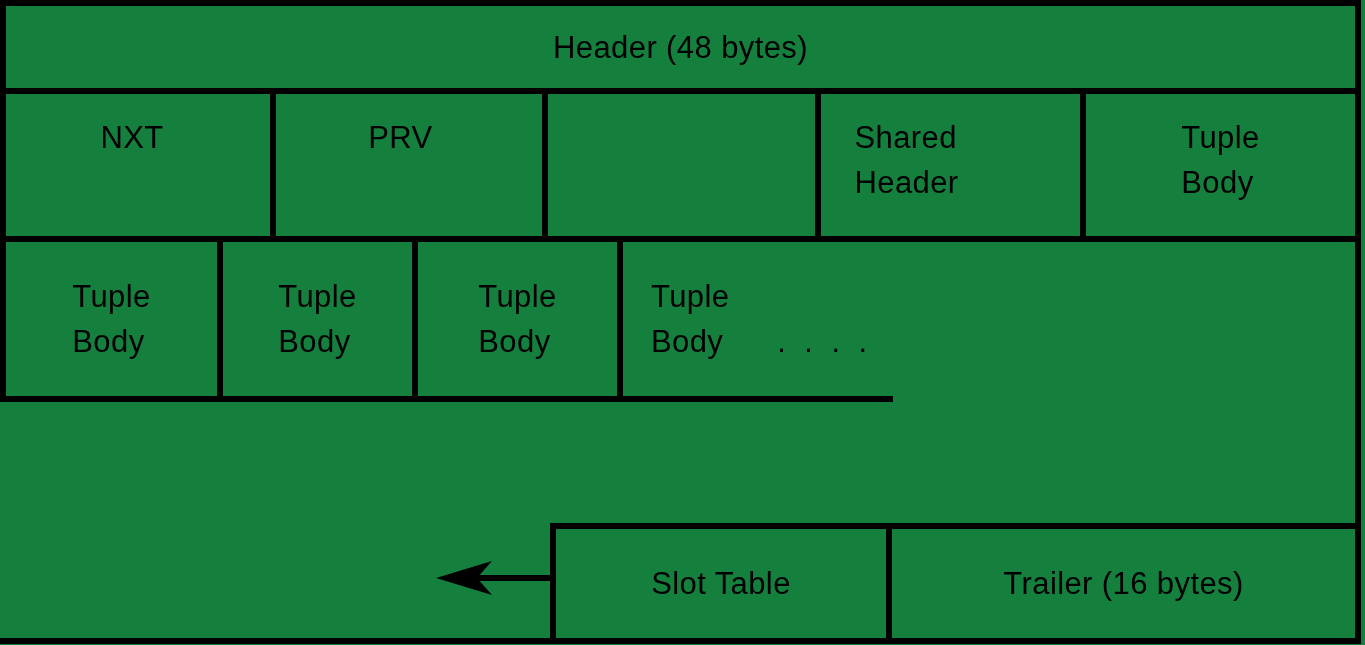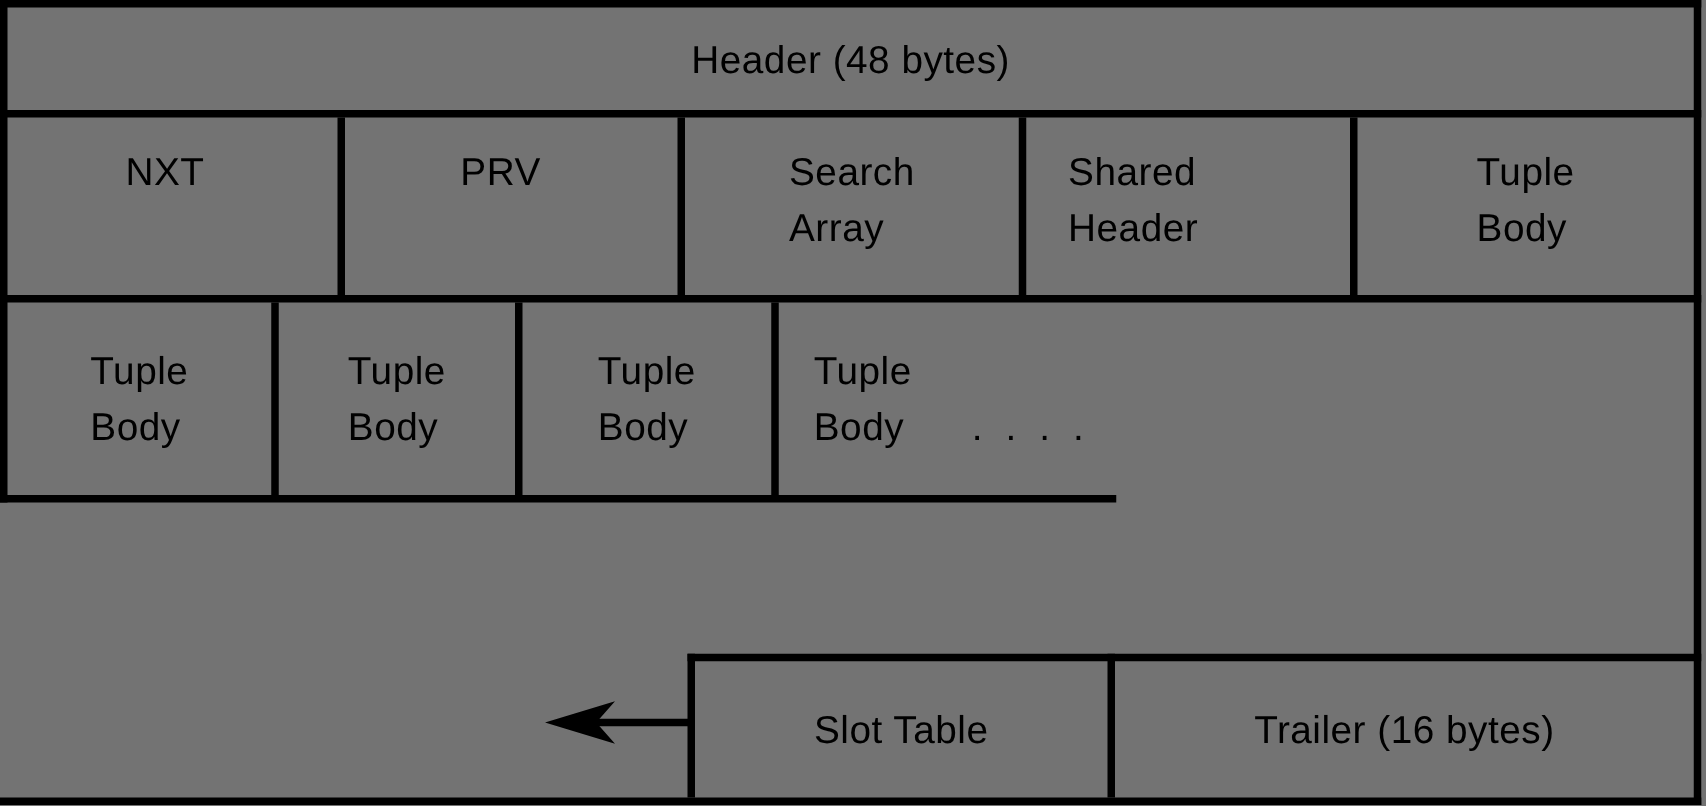--- a/index.html
+++ b/index.html
@@ -1,19 +1,19 @@
 <!DOCTYPE html>
 <html><head>
 <meta charset="utf-8">
 <style>
   html,body{margin:0;padding:0;background:#fff;}
   .canvas{
     position:relative;
     width:1365px;height:645px;
-    background:#737373;
+    background:#15803d;
     font-family:"Liberation Sans",sans-serif;
     color:#000;
     overflow:hidden;
   }
   .line{position:absolute;background:#000000;}
   .cell{position:absolute;display:flex;}
   .label{
     white-space:pre;
     font-size:31px;
     line-height:45px;
@@ -55,24 +55,20 @@
   <div class="cell center-both" style="left:6px;top:6px;width:1349px;height:82px;">
     <span class="label">Header (48 bytes)</span>
   </div>
 
   <div class="cell top-start" style="left:6px;top:94px;width:252px;height:142px;">
     <span class="label">NXT</span>
   </div>
   <div class="cell top-start" style="left:276px;top:94px;width:249px;height:142px;">
     <span class="label">PRV</span>
   </div>
-  <div class="cell top-start" style="left:548px;top:94px;width:267px;height:142px;">
-    <span class="label">Search
-Array</span>
-  </div>
   <div class="cell top-start" style="left:777px;top:94px;width:259px;height:142px;">
     <span class="label">Shared
 Header</span>
   </div>
   <div class="cell top-start" style="left:1086px;top:94px;width:269px;height:142px;">
     <span class="label">Tuple
 Body</span>
   </div>
 
   <div class="cell center-both" style="left:6px;top:242px;width:211px;height:154px;">

